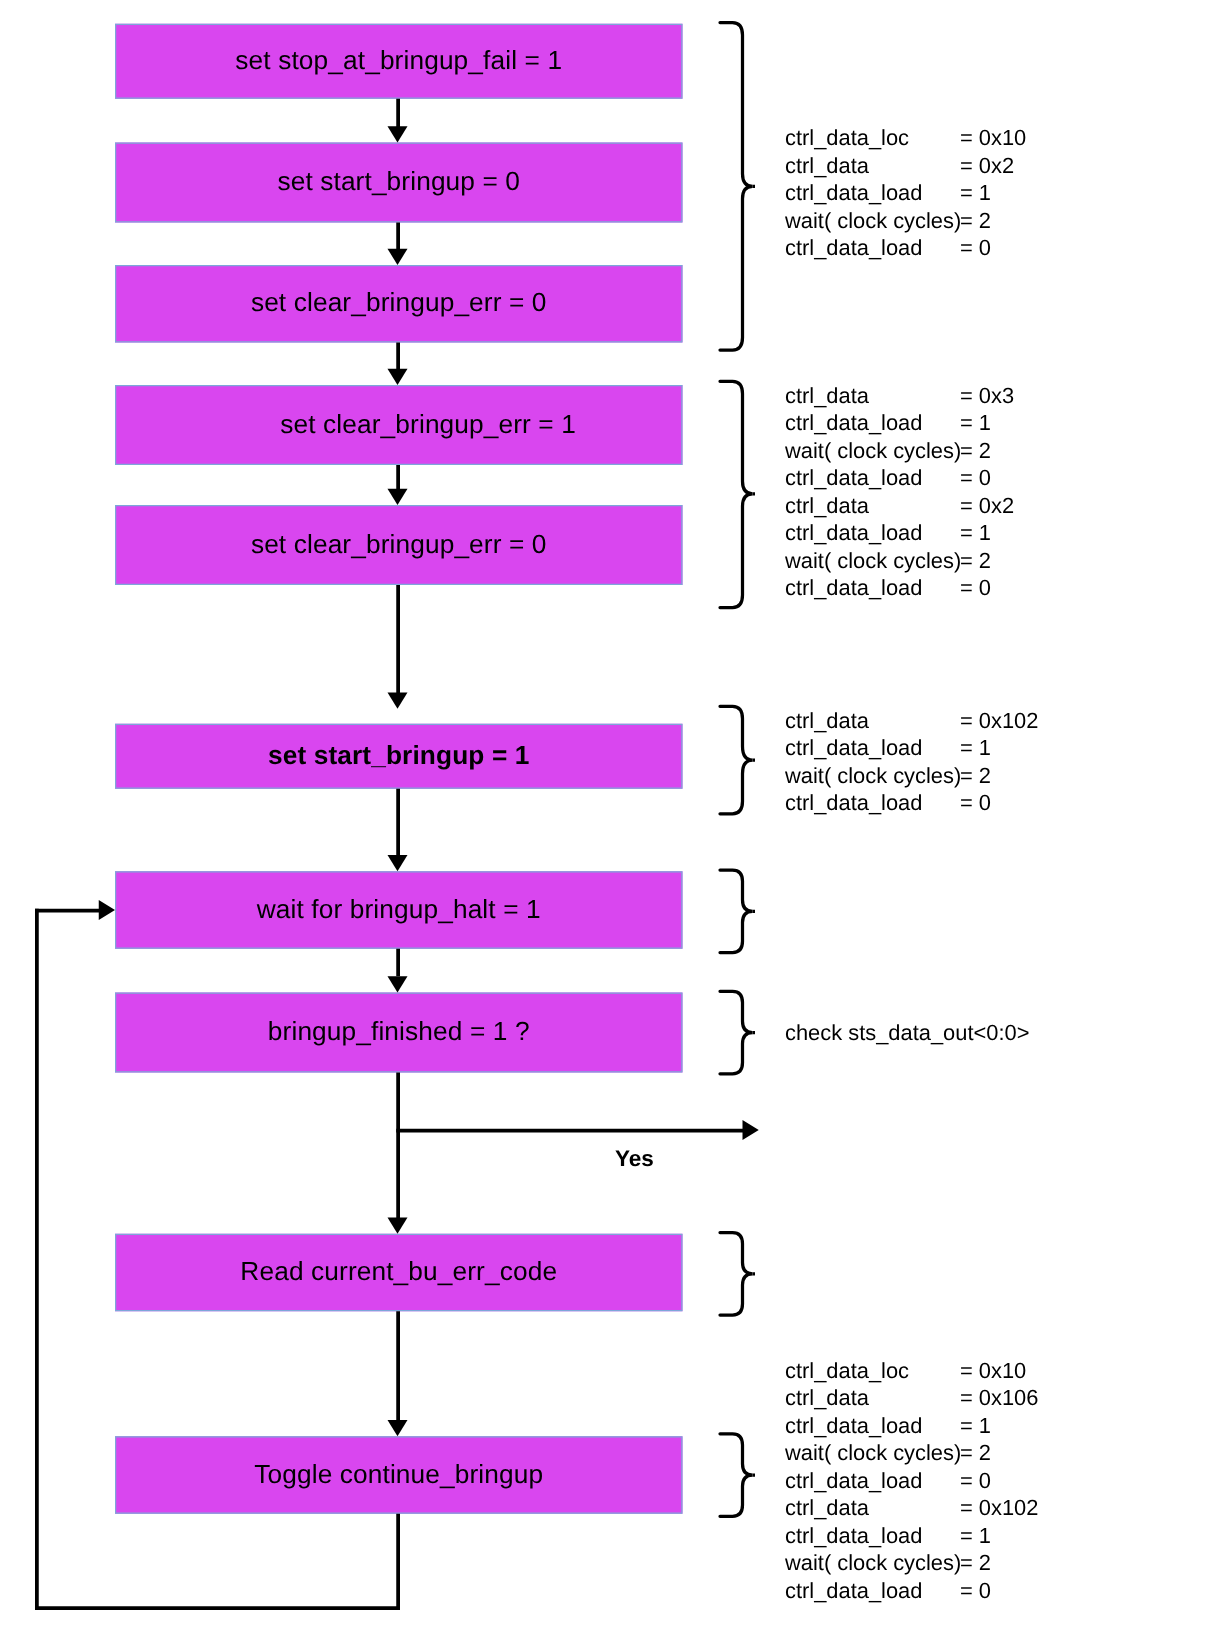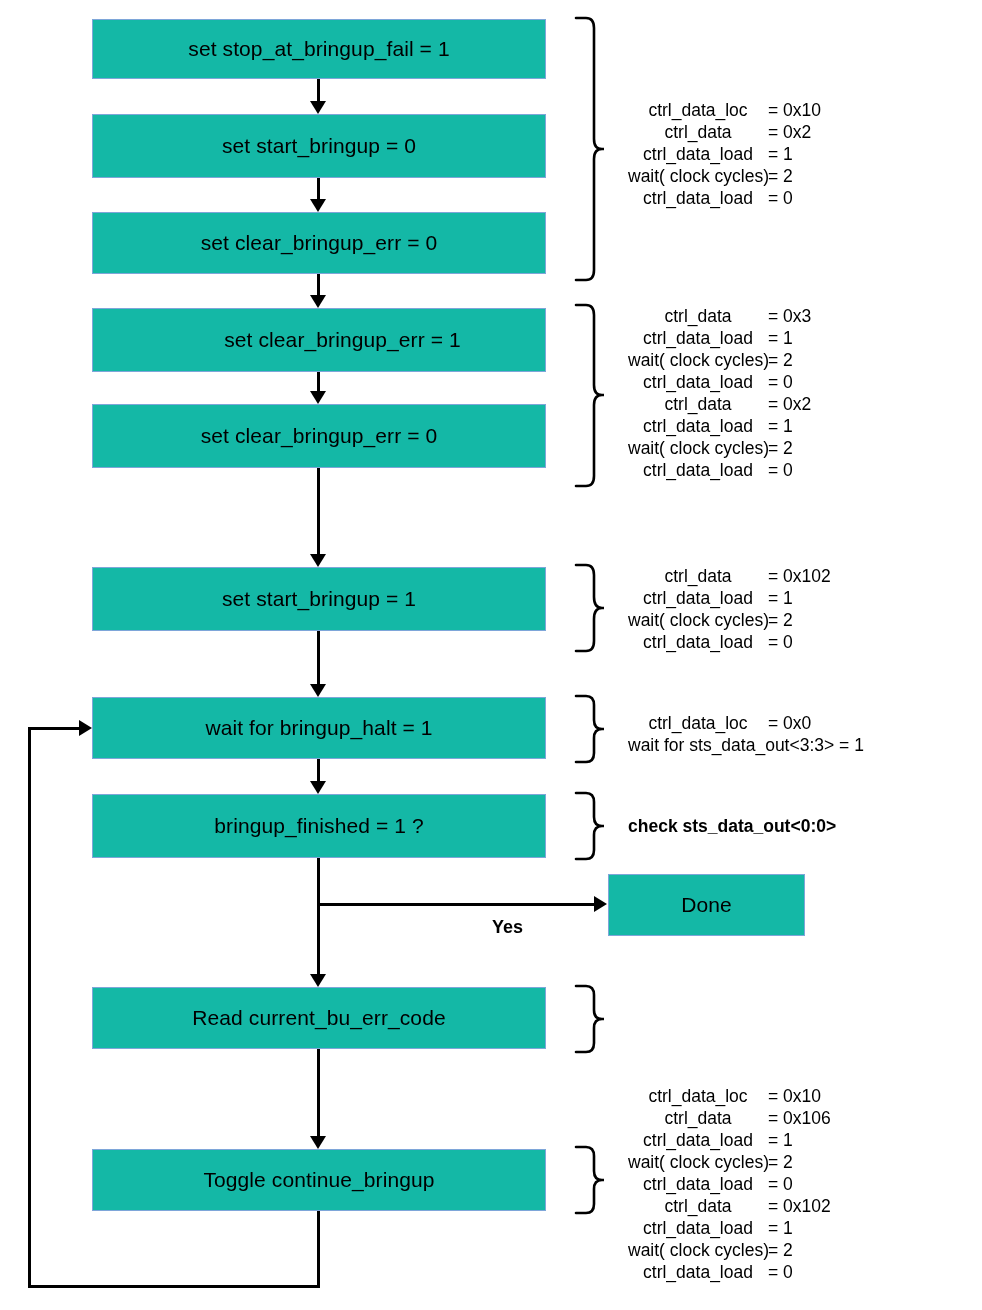--- a/index.html
+++ b/index.html
@@ -15,21 +15,21 @@
     position: relative;
     width: 982px;
     height: 1310px;
     background: #ffffff;
     overflow: hidden;
   }
   
   .fbox {
     position: absolute;
     box-sizing: border-box;
-    background: #14b8a6;
+    background: #d946ef;
     border: 1.5px solid #7ea6d9;
     display: flex;
     align-items: center;
     justify-content: center;
     font-size: 21px;
     color: #000;
     letter-spacing: 0.1px;
     white-space: nowrap;
   }
   
@@ -71,21 +71,20 @@
     color: #000;
     white-space: nowrap;
   }
   .anno .row {
     display: block;
     height: 22px;
   }
   .anno .k {
     display: inline-block;
     width: 140px;
-    text-align: center;
   }
   .anno .v {
     display: inline-block;
   }
   .anno .full {
     display: inline-block;
   }
   .edge-label {
     position: absolute;
     font-size: 18px;
@@ -111,35 +110,32 @@
   </div>
 
   <div class="fbox" style="left:92px; top:308px; width:454px; height:64px;padding-left:47px;">
     <span>set clear_bringup_err = 1</span>
   </div>
 
   <div class="fbox" style="left:92px; top:404px; width:454px; height:64px;">
     <span>set clear_bringup_err = 0</span>
   </div>
 
-  <div class="fbox" style="left:92px; top:567px; width:454px; height:64px;">
+  <div class="fbox" style="left:92px; top:579px; width:454px; height:52px;font-weight:bold;">
     <span>set start_bringup = 1</span>
   </div>
 
   <div class="fbox" style="left:92px; top:697px; width:454px; height:62px;">
     <span>wait for bringup_halt = 1</span>
   </div>
 
   <div class="fbox" style="left:92px; top:794px; width:454px; height:64px;">
     <span>bringup_finished = 1 ?</span>
   </div>
 
-  <div class="fbox" style="left:608px; top:874px; width:197px; height:62px;">
-    <span>Done</span>
-  </div>
 
   <div class="fbox" style="left:92px; top:987px; width:454px; height:62px;">
     <span>Read current_bu_err_code</span>
   </div>
 
   <div class="fbox" style="left:92px; top:1149px; width:454px; height:62px;">
     <span>Toggle continue_bringup</span>
   </div>
 
   <div class="vline" style="left:317px; top:79px; height:24px;"></div>
@@ -267,30 +263,22 @@
       <span class="k">ctrl_data_load</span><span class="v">= 1</span>
     </span>
     <span class="row">
       <span class="k">wait( clock cycles)</span><span class="v">= 2</span>
     </span>
     <span class="row">
       <span class="k">ctrl_data_load</span><span class="v">= 0</span>
     </span>
   </div>
 
-  <div class="anno" style="left:628px; top:712px;">
-    <span class="row">
-      <span class="k">ctrl_data_loc</span><span class="v">= 0x0</span>
-    </span>
-    <span class="row">
-      <span class="full">wait for sts_data_out&lt;3:3&gt; = 1</span>
-    </span>
-  </div>
-
-  <div class="anno" style="left:628px; top:815px;font-weight:bold;">
+
+  <div class="anno" style="left:628px; top:815px;">
     <span class="row">
       <span class="full">check sts_data_out&lt;0:0&gt;</span>
     </span>
   </div>
 
 
   <div class="anno" style="left:628px; top:1085px;">
     <span class="row">
       <span class="k">ctrl_data_loc</span><span class="v">= 0x10</span>
     </span>

